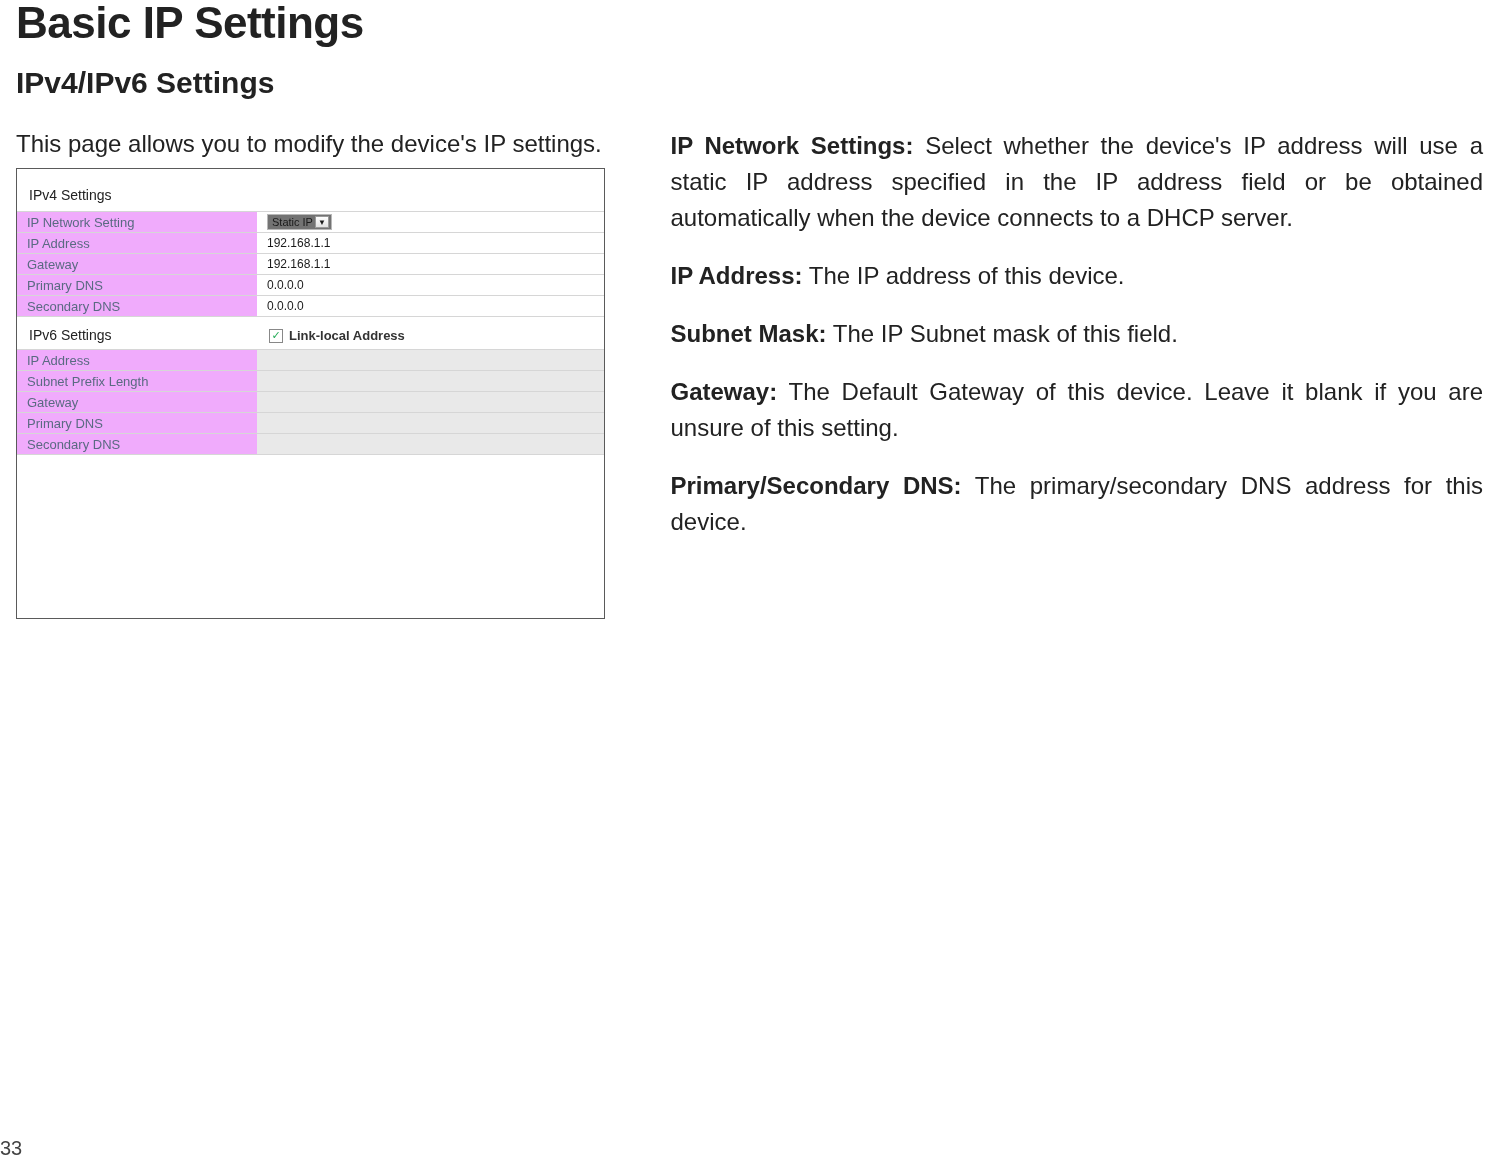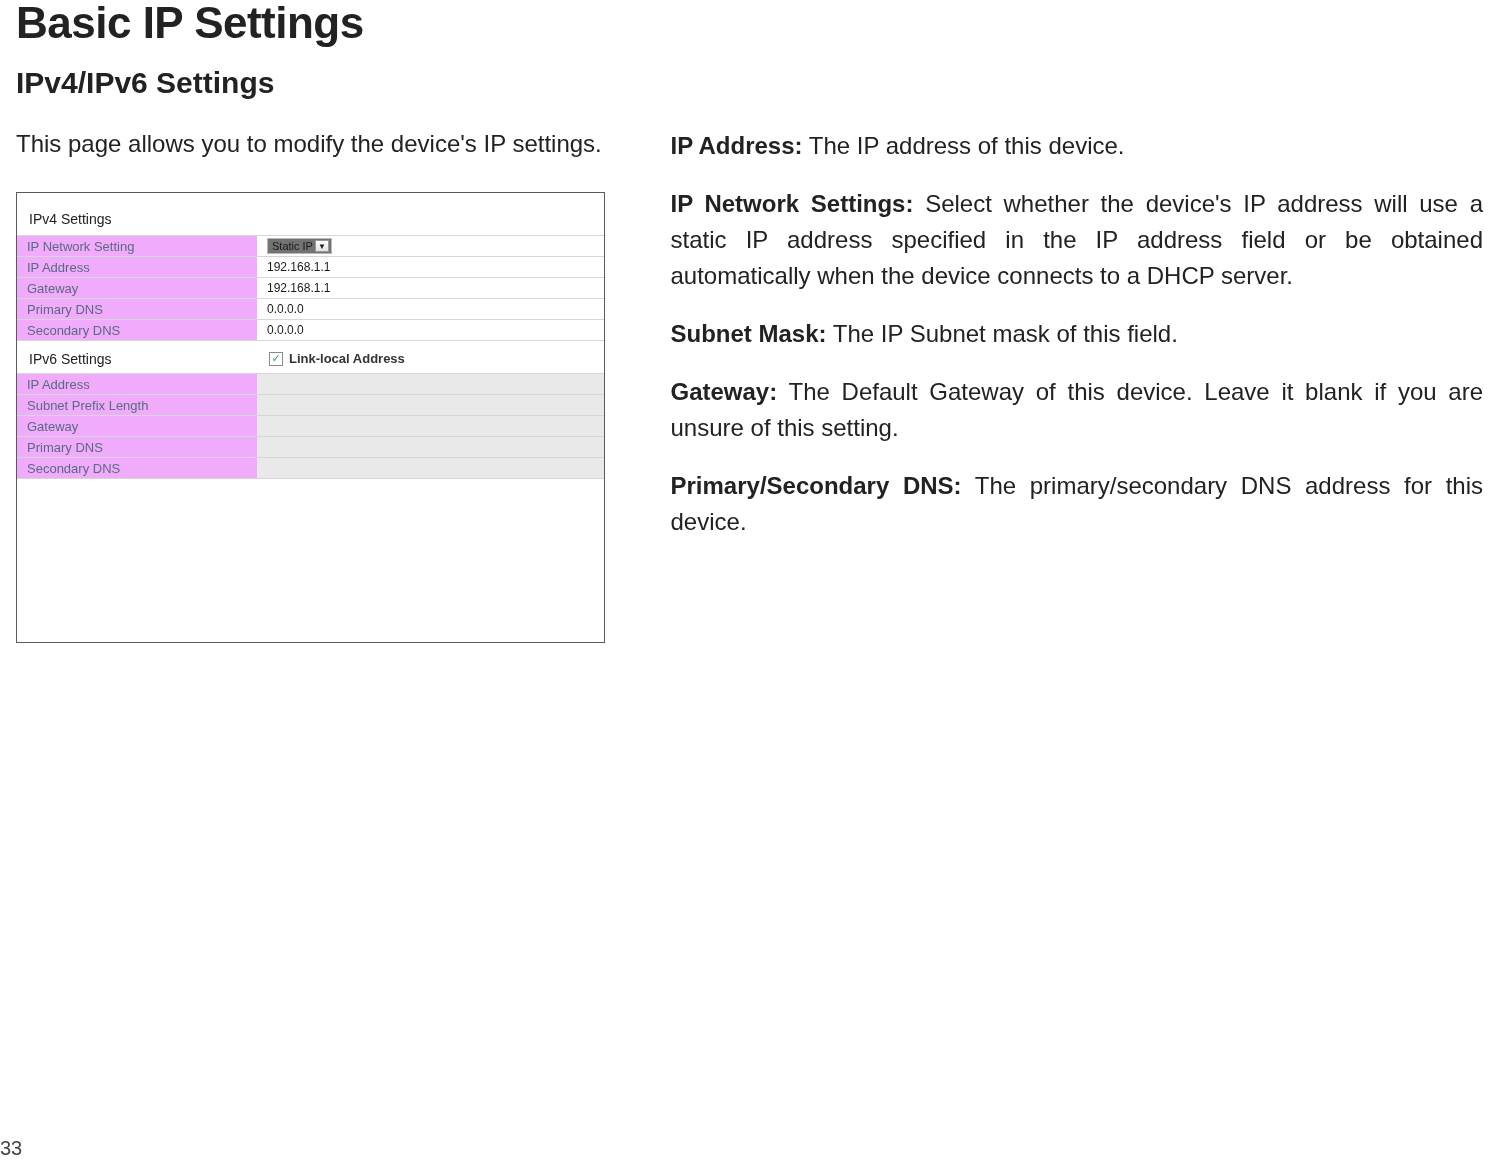--- a/index.html
+++ b/index.html
@@ -3,35 +3,35 @@
 <meta charset="utf-8">
 <style>
   * { box-sizing: border-box; margin: 0; padding: 0; }
   html, body { width: 1499px; height: 1172px; background: #fff; font-family: Arial, Helvetica, sans-serif; color: #222; }
   .page { position: relative; width: 1499px; height: 1172px; padding: 0 16px; }
   h1.title { font-size: 44px; font-weight: 700; letter-spacing: -0.5px; margin-top: -2px; margin-bottom: 18px; }
   h2.subtitle { font-size: 30px; font-weight: 700; margin-bottom: 28px; }
   .columns { display: flex; gap: 60px; }
   .left-col { width: 600px; }
   .right-col { width: 820px; }
-  .intro { font-size: 24px; line-height: 1.35; margin-bottom: 32px; }
+  .intro { font-size: 24px; line-height: 1.35; margin-bottom: 8px; }
 
   
   .shot { border: 1px solid #5a5a5a; width: 589px; height: 451px; background: #fff; font-family: Arial, sans-serif; font-size: 13px; color: #333; padding: 12px 0 0 0; overflow: hidden; }
   .section-hdr { font-size: 14px; padding: 6px 12px 8px 12px; color: #222; }
   table.cfg { width: 100%; border-collapse: collapse; }
   table.cfg td { border-top: 1px solid #d6d6d6; border-bottom: 1px solid #d6d6d6; height: 21px; padding: 2px 10px; vertical-align: middle; }
   table.cfg td.lbl { width: 240px; color: #5a6a82; background: #f0abfc; }
   table.cfg td.val { color: #1a1a1a; font-size: 12px; }
   table.cfg td.val.grey { background: #e9e9e9; }
   .dropdown { display: inline-flex; align-items: center; border: 1px solid #b8b8b8; background: #737373; font-size: 11px; padding: 0 2px 0 4px; height: 16px; }
   .dropdown .arrow { width: 14px; height: 12px; margin-left: 2px; border: 1px solid #999; display: inline-flex; align-items: center; justify-content: center; font-size: 8px; background: linear-gradient(#fff,#e2e2e2); }
   .chk { display: inline-flex; align-items: center; gap: 6px; font-size: 13px; }
   .chk .box { width: 14px; height: 14px; border: 1px solid #888; display: inline-flex; align-items: center; justify-content: center; font-size: 11px; color: #2a5; background: #fff; }
-  .v6row { display: flex; align-items: flex-start; padding: 10px 12px 6px 12px; }
+  .v6row { display: flex; align-items: flex-end; padding: 10px 12px 6px 12px; }
   .v6row .hdr { flex: 0 0 240px; font-size: 14px; color: #222; }
 
   
   .para { font-size: 24px; line-height: 1.5; margin-bottom: 22px; text-align: justify; }
   .para .b { font-weight: 700; }
 
   .page-num { position: absolute; bottom: 10px; left: 0; right: 0; font-size: 20px; color: #444; }
 </style>
 </head>
 <body>
@@ -108,24 +108,24 @@
             <td class="lbl">Secondary DNS</td>
             <td class="val grey"></td>
           </tr>
         </tbody>
           </table>
       </div>
     </div>
 
     <div class="right-col">
       <p class="para">
-        <span class="b">IP Address:</span><span> The IP address of this device.</span>
+        <span class="b">IP Network Settings:</span><span> Select whether the device's IP address will use a static IP address specified in the IP address field or be obtained automatically when the device connects to a DHCP server.</span>
       </p>
       <p class="para">
-        <span class="b">IP Network Settings:</span><span> Select whether the device's IP address will use a static IP address specified in the IP address field or be obtained automatically when the device connects to a DHCP server.</span>
+        <span class="b">IP Address:</span><span> The IP address of this device.</span>
       </p>
       <p class="para">
         <span class="b">Subnet Mask:</span><span> The IP Subnet mask of this field.</span>
       </p>
       <p class="para">
         <span class="b">Gateway:</span><span> The Default Gateway of this device. Leave it blank if you are unsure of this setting.</span>
       </p>
       <p class="para">
         <span class="b">Primary/Secondary DNS:</span><span> The primary/secondary DNS address for this device.</span>
       </p>

